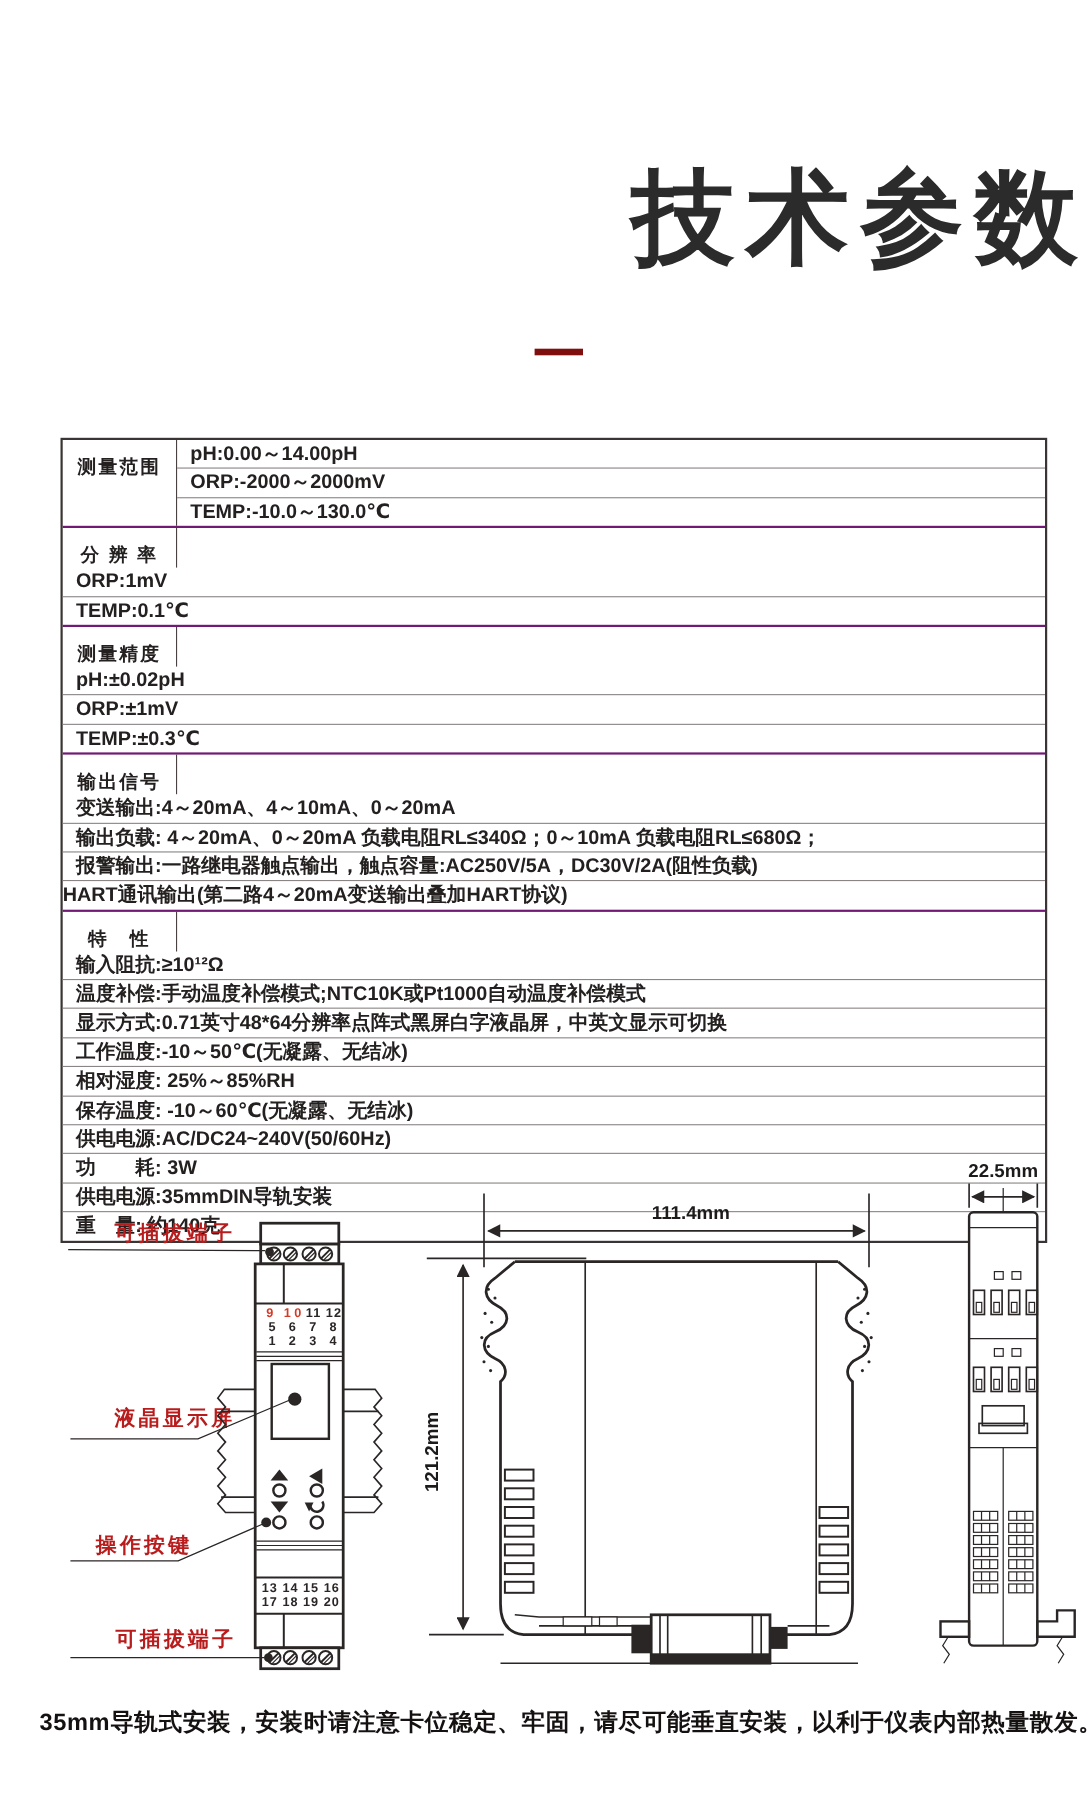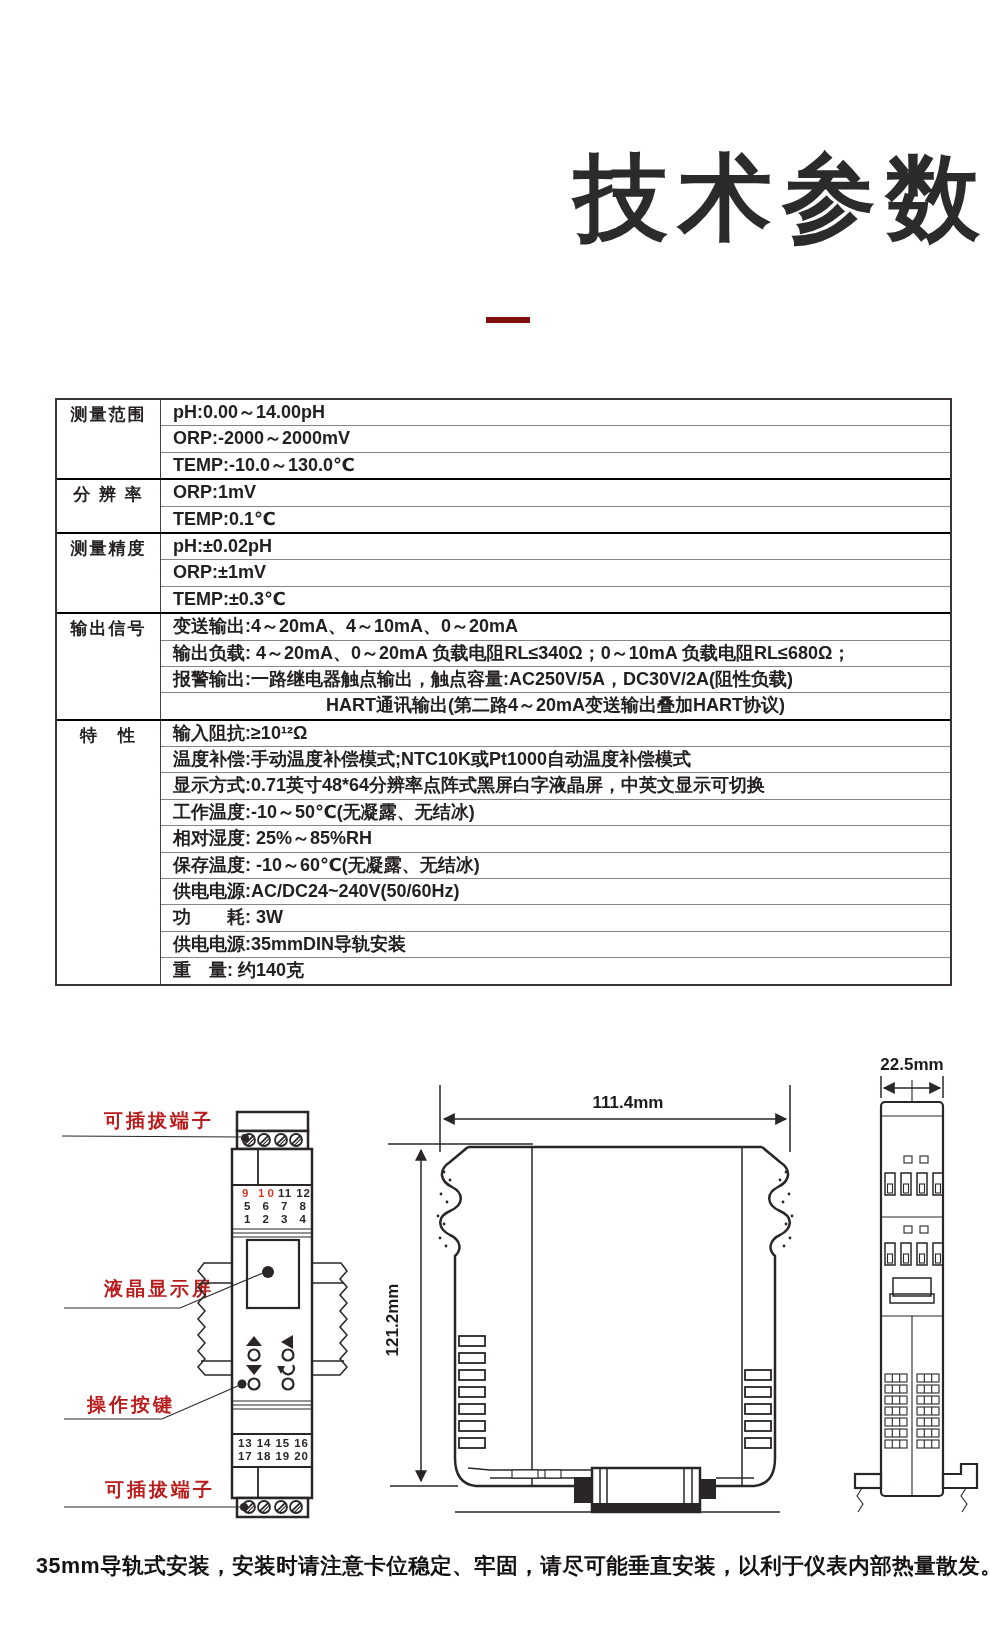--- a/index.html
+++ b/index.html
@@ -13,33 +13,33 @@
     position:absolute;left:0;top:146px;width:100%;text-align:right;
     font-size:94px;font-weight:900;color:#2b2b2b;letter-spacing:10px;line-height:1.1;
   }
   .title-dash{position:absolute;left:486px;top:317px;width:44px;height:6px;background:#7f0e0e;}
   
   .spec-table{
     position:absolute;left:55px;top:398px;width:897px;
     border:2.5px solid #3b3434;box-sizing:border-box;background:#fff;
   }
   .tbl-group{display:flex;}
-  .tbl-group + .tbl-group{border-top:2px solid #000000;}
+  .tbl-group + .tbl-group{border-top:2px solid #701a75;flex-direction:column;}
   .tbl-label{
     width:104px;flex:none;border-right:1.5px solid #4a4242;box-sizing:border-box;
     text-align:center;font-size:17px;font-weight:600;letter-spacing:2px;
-    padding-top:3px;color:#242020;
+    padding-top:13px;color:#242020;
   }
   .tbl-rows{flex:1;display:flex;flex-direction:column;min-width:0;}
   .tbl-row{
     height:25.4px;line-height:25.9px;border-bottom:1px solid #8a8484;
     font-size:18px;font-weight:600;color:#242020;padding-left:12px;white-space:nowrap;
   }
   .tbl-row:last-child{border-bottom:none;}
-  .tbl-row.center{text-align:center;padding-left:0;}
+  .tbl-row.center{padding-left:0;}
   
   svg.diagram{position:absolute;left:0;top:1040px;}
   svg .ln{stroke:#2b2626;fill:none;stroke-width:1.8;}
   svg .w25{stroke-width:2.5;}
   svg .w22{stroke-width:2.2;}
   svg .w15{stroke-width:1.5;}
   svg .w1{stroke-width:1.1;}
   svg .wfill{fill:#ffffff;}
   svg .blk{fill:#2b2626;stroke:none;}
   svg .dot{fill:#2b2626;stroke:none;}

